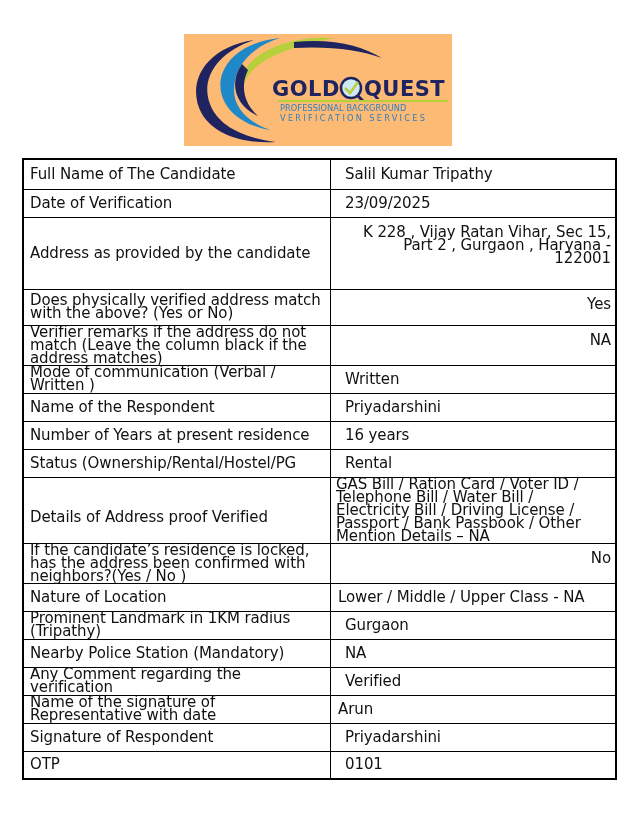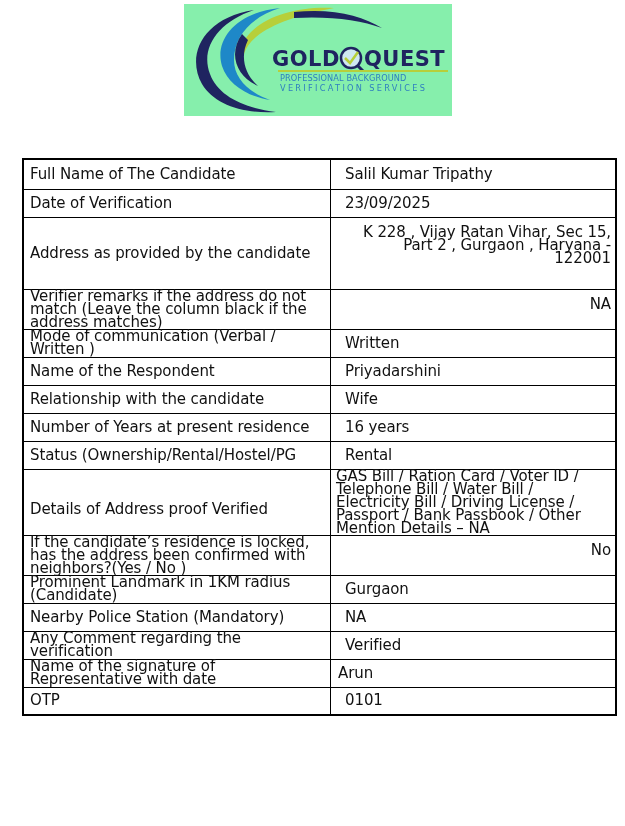--- a/index.html
+++ b/index.html
@@ -11,24 +11,24 @@
       width: 625px;
       height: 826px;
       position: relative;
       overflow: hidden;
       font-family: "DejaVu Sans", sans-serif;
       color: #111;
     }
     .logo-box {
       position: absolute;
       left: 184px;
-      top: 4px;
+      top: 34px;
       width: 268px;
       height: 112px;
-      background: #86efac;
+      background: #fdba74;
     }
     .logo-box svg { display: block; }
     .report-table {
       position: absolute;
       left: 22px;
       top: 158px;
       width: 595px;
       border-collapse: collapse;
       border: 2px solid #000;
       table-layout: fixed;
@@ -86,65 +86,73 @@
     </tr>
     <tr style="height:28px">
       <td class="label">Date of Verification</td>
       <td class="value">23/09/2025</td>
     </tr>
     <tr style="height:72px">
       <td class="label">Address as provided by the candidate</td>
       <td class="value top">K 228 , Vijay Ratan Vihar, Sec 15, Part 2 , Gurgaon , Haryana - 122001</td>
     </tr>
     <tr style="height:36px">
+      <td class="label">Does physically verified address match with the above? (Yes or No)</td>
+      <td class="value top">Yes</td>
+    </tr>
+    <tr style="height:36px">
       <td class="label">Verifier remarks if the address do not match (Leave the column black if the address matches)</td>
       <td class="value top">NA</td>
     </tr>
     <tr style="height:28px">
       <td class="label">Mode of communication (Verbal / Written )</td>
       <td class="value">Written</td>
     </tr>
     <tr style="height:28px">
       <td class="label">Name of the Respondent</td>
       <td class="value">Priyadarshini</td>
-    </tr>
-    <tr style="height:28px">
-      <td class="label">Relationship with the candidate</td>
-      <td class="value">Wife</td>
     </tr>
     <tr style="height:28px">
       <td class="label">Number of Years at present residence</td>
       <td class="value">16 years</td>
     </tr>
     <tr style="height:28px">
       <td class="label">Status (Ownership/Rental/Hostel/PG</td>
       <td class="value">Rental</td>
     </tr>
     <tr style="height:52px">
       <td class="label" style="padding-top:14px">Details of Address proof Verified</td>
       <td class="value indent-sm">GAS Bill / Ration Card / Voter ID / Telephone Bill / Water Bill / Electricity Bill / Driving License / Passport / Bank Passbook / Other Mention Details – NA</td>
     </tr>
     <tr style="height:34px">
       <td class="label">If the candidate’s residence is locked, has the address been confirmed with neighbors?(Yes / No )</td>
       <td class="value top indent">No</td>
     </tr>
     <tr style="height:28px">
-      <td class="label">Prominent Landmark in 1KM radius (Candidate)</td>
+      <td class="label">Nature of Location</td>
+      <td class="value indent">Lower / Middle / Upper Class - NA</td>
+    </tr>
+    <tr style="height:28px">
+      <td class="label">Prominent Landmark in 1KM radius (Tripathy)</td>
       <td class="value">Gurgaon</td>
     </tr>
     <tr style="height:28px">
       <td class="label">Nearby Police Station (Mandatory)</td>
       <td class="value">NA</td>
     </tr>
     <tr style="height:28px">
       <td class="label">Any Comment regarding the verification</td>
       <td class="value">Verified</td>
     </tr>
     <tr style="height:28px">
       <td class="label">Name of the signature of Representative with date</td>
       <td class="value indent">Arun</td>
     </tr>
     <tr style="height:28px">
+      <td class="label">Signature of Respondent</td>
+      <td class="value">Priyadarshini</td>
+    </tr>
+    <tr style="height:28px">
       <td class="label">OTP</td>
       <td class="value">0101</td>
     </tr>
   </tbody>
 </table>
 
 </body></html>

